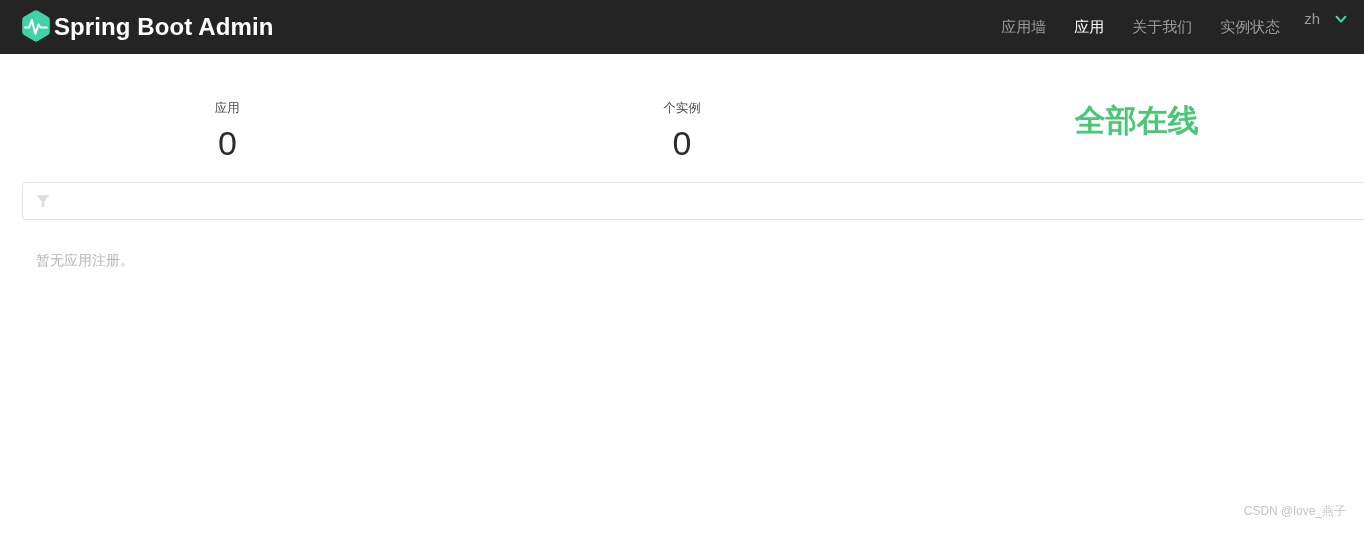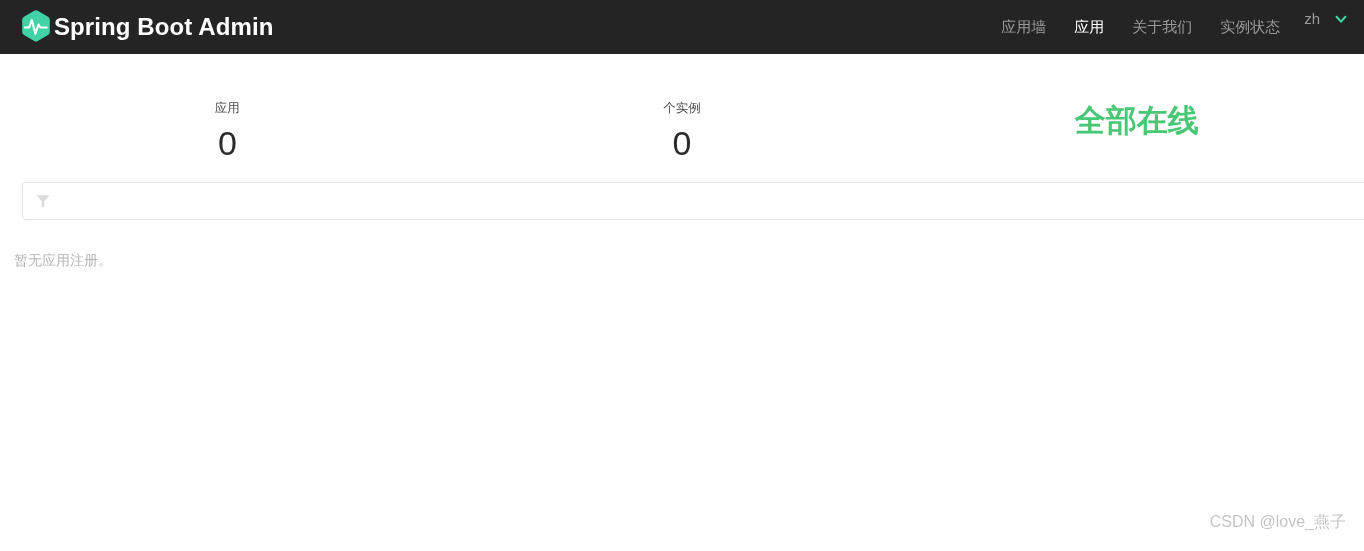--- a/index.html
+++ b/index.html
@@ -138,32 +138,32 @@
     font-size: 15px;
     font-family: "Liberation Sans", "DejaVu Sans", sans-serif;
     color: #363636;
     width: 100%;
     box-sizing: border-box;
   }
   .filter-input::placeholder { color: #c9c9c9; }
 
   
   .empty-state {
-    padding: 16px 0 0 14px;
+    padding: 16px 0 0 36px;
     font-size: 14px;
     color: #b5b5b5;
     line-height: 20px;
   }
 
   
   .watermark {
     position: absolute;
     right: 18px;
-    bottom: 18px;
-    font-size: 16px;
+    bottom: 31px;
+    font-size: 12px;
     color: #c5c5c5;
     white-space: nowrap;
     user-select: none;
   }
 </style>
 </head>
 <body>
 
 <header class="navbar">
 

